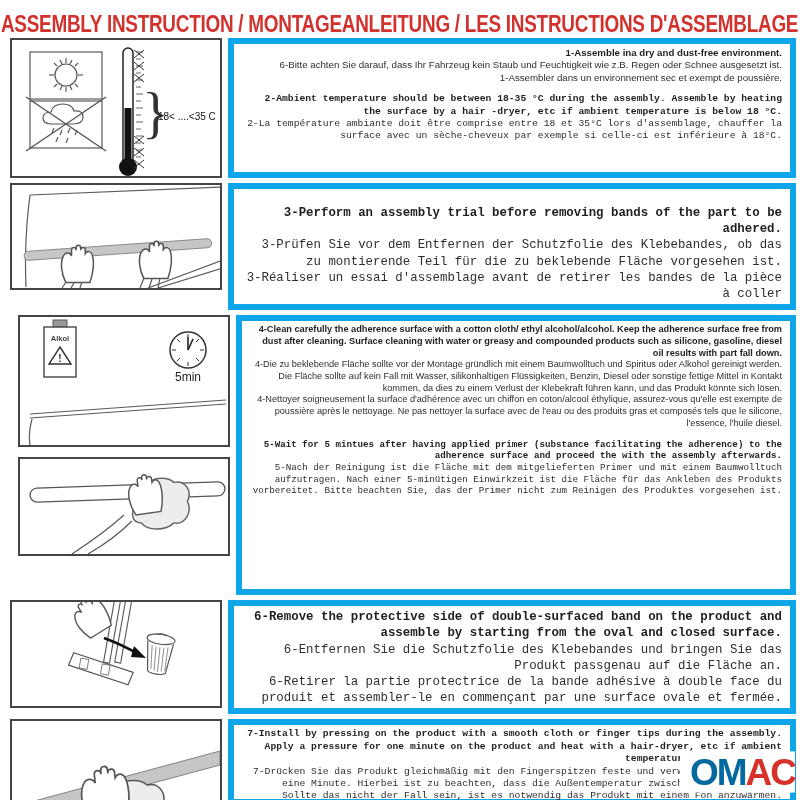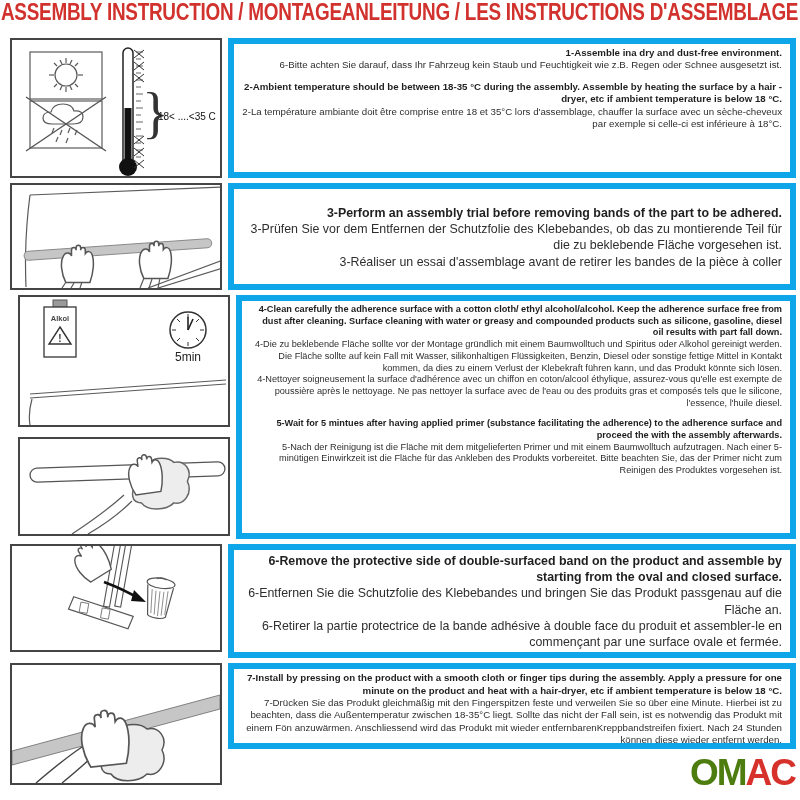--- a/index.html
+++ b/index.html
@@ -1,40 +1,40 @@
 <!DOCTYPE html>
 <html><head>
 <meta charset="utf-8">
 <style>
   html,body{margin:0;padding:0;background:#fff;}
   body{width:800px;height:800px;position:relative;overflow:hidden;
        font-family:"Liberation Sans",sans-serif;color:#2e2e2e;}
-  .title{height:38px;display:flex;align-items:flex-start;justify-content:center;}
+  .title{height:38px;display:flex;align-items:flex-end;justify-content:center;}
   .title span{color:#d2322d;font-weight:bold;font-size:22px;white-space:nowrap;
               transform:scaleX(.86) scaleY(1.05);letter-spacing:-.3px;}
   .sheet{padding:0 4px 0 10px;}
   .row{display:flex;gap:6px;margin-bottom:5px;align-items:stretch;}
   .illu{flex:0 0 212px;width:212px;border:2px solid #454545;background:#fff;
         box-sizing:border-box;overflow:hidden;}
   .illu-col{flex:0 0 212px;width:212px;display:flex;flex-direction:column;gap:10px;padding-left:8px;}
   .illu-col .illu{flex:0 0 auto;}
   .textbox{flex:1;border:6px solid #0ea5e9;box-sizing:border-box;
            padding:3px 8px 2px 8px;background:#fff;text-align:right;}
   .section{margin-bottom:9px;}
-  .section:last-child{margin-bottom:0;}
+  .section:last-child{margin-bottom:0;font-family:Liberation Mono, monospace;}
   .section p{margin:0;}
   .en{font-weight:bold;color:#1f1f1f;}
   .fs-s{font-size:9.7px;line-height:12.4px;}
   .fs-xs{font-size:9.2px;line-height:11.7px;}
   .fs-l{font-size:12.4px;line-height:16.2px;}
   .pad-t{padding-top:16px;}
   .logo{position:absolute;right:5px;top:751px;background:#fff;padding:2px 0 0 10px;
         font-size:37px;font-weight:bold;letter-spacing:-2px;line-height:40px;
         transform:scaleY(.98);}
-  .logo .b{color:#4d7c0f;} .logo .r{color:#d6312b;}
+  .logo .b{color:#0369a1;} .logo .r{color:#d6312b;}
   svg{display:block;}
   .ln{stroke:#5a5a5a;stroke-width:1.2;fill:none;}
   .ln2{stroke:#444;stroke-width:1.4;fill:none;}
 </style>
 </head>
 <body>
 
 <svg width="0" height="0" style="position:absolute">
   <defs>
     <path id="hand-glyph" d="M5,36 C1,28 0,18 3,13 C5,9 9,10 10,13 L10,8 C10,5 14,5 14,8 L14,6 C14,3 18,3 18,6 L18,8 C18,5 22,5 22,8 L22,11 C24,8 27,9 28,12 C30,18 29,28 26,36 Z"></path>
@@ -123,20 +123,21 @@
           </g>
           <text x="130" y="92" font-size="56" fill="#333" font-family="Liberation Serif,serif">}</text>
           <text x="146" y="80" font-size="10" fill="#111">18&lt; ....&lt;35 C</text>
         </g>
       </svg>
     </div>
     <div class="textbox fs-s">
       <div class="section">
         <p class="en">1-Assemble ina dry and dust-free environment.</p>
         <p>6-Bitte achten Sie darauf, dass Ihr Fahrzeug kein Staub und Feuchtigkeit wie z.B. Regen oder Schnee ausgesetzt ist.</p>
+        <p>1-Assembler dans un environnement sec et exempt de poussière.</p>
       </div>
       <div class="section">
         <p class="en">2-Ambient temperature should be between 18-35 °C  during the assembly. Assemble by heating the surface by a hair -dryer, etc if ambient temperature is below 18 °C.</p>
         <p>2-La température ambiante doit être comprise entre 18 et 35°C lors d'assemblage, chauffer la surface avec un sèche-cheveux par exemple si celle-ci est inférieure à 18°C.</p>
       </div>
     </div>
   </div>
 
   <div class="row">
     <div class="illu" style="height:107px">
@@ -209,21 +210,21 @@
       </div>
       <div class="illu" style="height:99px">
         <svg width="208" height="95" viewBox="0 0 208 95">
           <rect x="10" y="26" width="195" height="14" rx="7" fill="#fff" stroke="#555" stroke-width="1.3" transform="rotate(-2 107 33)"></rect>
           <path class="ln" d="M52,95 Q84,74 104,56 M68,95 Q94,80 112,62"></path>
           <use href="#cloth-glyph" transform="translate(108,18) scale(1.35)" fill="#ededed" stroke="#666" stroke-width="1.1"></use>
           <use href="#hand-glyph" transform="translate(104,14) scale(1.2) rotate(-8)" fill="#fff" stroke="#555" stroke-width="1.2"></use>
         </svg>
       </div>
     </div>
-    <div class="textbox fs-xs" style="height:244px">
+    <div class="textbox fs-xs" style="height:280px">
       <div class="section">
         <p class="en">4-Clean carefully the adherence surface with a cotton cloth/ ethyl alcohol/alcohol. Keep the adherence surface free from dust after cleaning. Surface cleaning with water or greasy and compounded products such as silicone, gasoline, diesel oil results with part fall down.</p>
         <p>4-Die zu beklebende Fläche sollte vor der Montage gründlich mit einem Baumwolltuch und Spiritus oder Alkohol gereinigt werden. Die Fläche sollte auf kein Fall mit Wasser, silikonhaltigen Flüssigkeiten, Benzin, Diesel oder sonstige fettige Mittel in Kontakt kommen, da dies zu einem Verlust der Klebekraft führen kann, und das Produkt könnte sich lösen.</p>
         <p>4-Nettoyer soigneusement la surface d'adhérence avec un chiffon en coton/alcool éthylique, assurez-vous qu'elle est exempte de poussière après le nettoyage. Ne pas nettoyer la surface avec de l'eau ou des produits gras et composés tels que le silicone, l'essence, l'huile diesel.</p>
       </div>
       <div class="section">
         <p class="en">5-Wait for 5 mintues after having applied primer (substance facilitating the adherence) to the adherence surface and proceed the with the assembly afterwards.</p>
         <p>5-Nach der Reinigung ist die Fläche mit dem mitgelieferten Primer und mit einem Baumwolltuch aufzutragen. Nach einer 5-minütigen Einwirkzeit ist die Fläche für das Ankleben des Produkts vorbereitet. Bitte beachten Sie, das der Primer nicht zum Reinigen des Produktes vorgesehen ist.</p>
       </div>
     </div>

